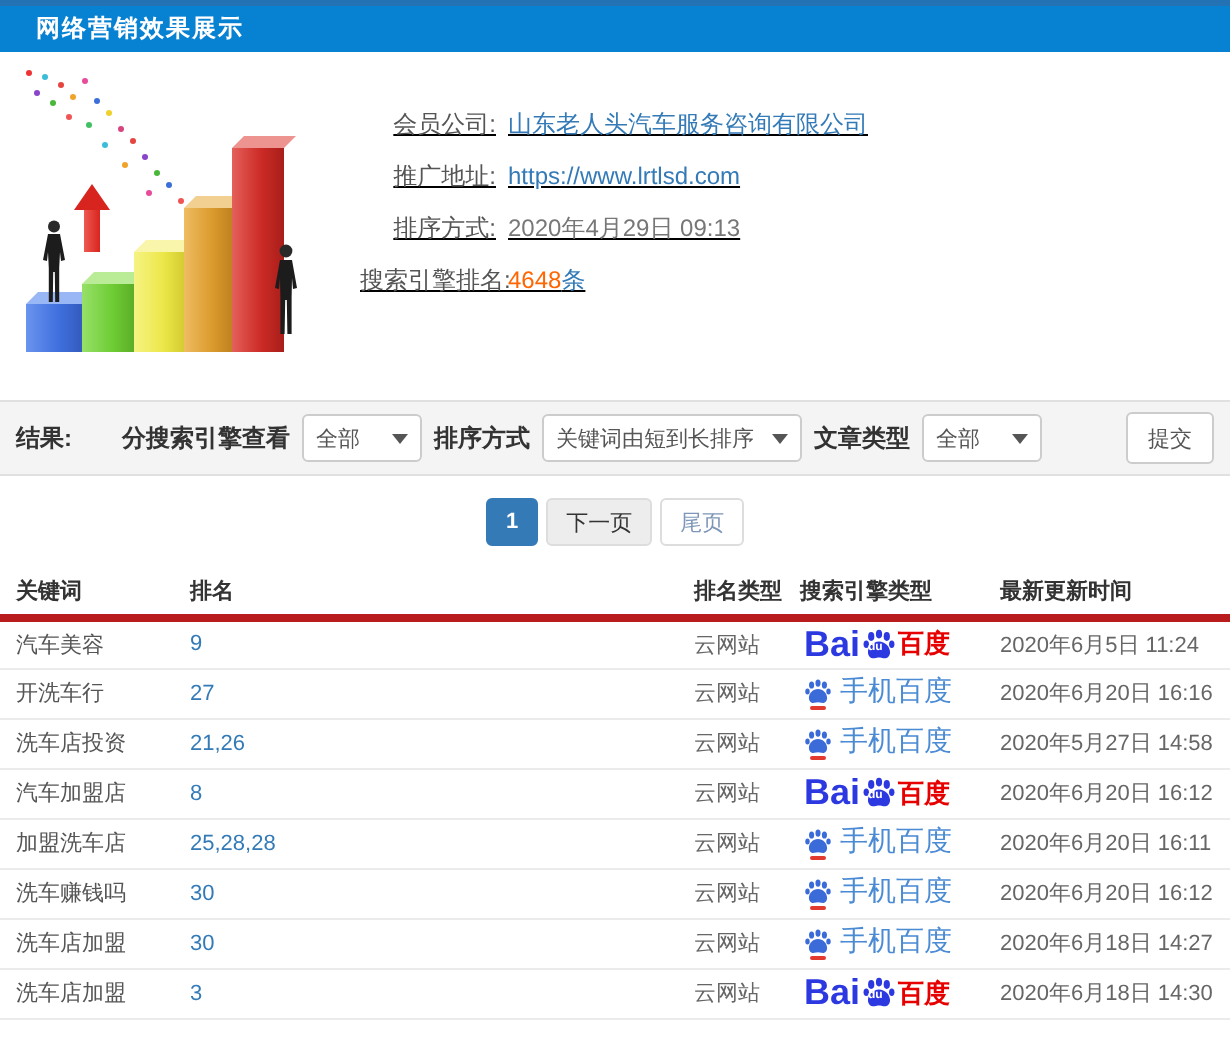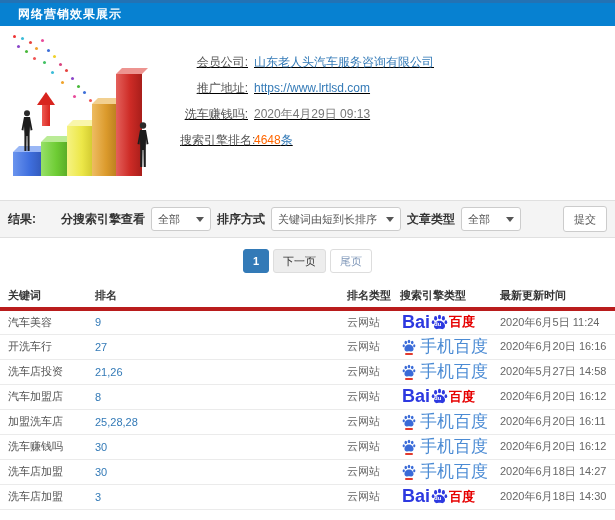--- a/index.html
+++ b/index.html
@@ -79,21 +79,21 @@
   .c-engine { padding-left:10px; }
   .logo-pc, .logo-mobile { display:none; align-items:center; }
   td.baidu-pc .logo-pc { display:inline-flex; }
   td.baidu-mobile .logo-mobile { display:inline-flex; }
   .logo-pc .bai { color:#2d39e0; font-weight:bold; font-size:18px; }
   .logo-pc .paw-wrap { position:relative; width:17px; height:17px; margin:0 1px; }
   .logo-pc .paw-wrap .du { position:absolute; left:3px; top:7px; color:#fff; font-size:6px; font-weight:bold; }
   .logo-pc .cn { color:#e60000; font-weight:bold; font-size:13px; }
   .logo-mobile .m-icon { position:relative; width:14px; height:15px; margin-right:4px; }
   .logo-mobile .m-icon .redline { position:absolute; left:3px; bottom:-1px; width:8px; height:2px; background:#e23a2e; border-radius:1px; }
-  .logo-mobile .m-text { color:#4b8bd4; font-size:17px; }
+  .logo-mobile .m-text { color:#4b8bd4; font-size:14px; }
 </style>
 </head>
 <body>
 
 <div class="topbar">
   <span>网络营销效果展示</span>
 </div>
 
 <div class="info-section">
   <div class="graphic">
@@ -119,21 +119,21 @@
   <div class="info-rows">
     <div class="info-row">
       <span class="lbl">会员公司:</span>
       <a href="#">山东老人头汽车服务咨询有限公司</a>
     </div>
     <div class="info-row">
       <span class="lbl">推广地址:</span>
       <a href="#">https://www.lrtlsd.com</a>
     </div>
     <div class="info-row">
-      <span class="lbl">洗车赚钱吗:</span>
+      <span class="lbl">排序方式:</span>
       <span class="plain">2020年4月29日 09:13</span>
     </div>
     <div class="info-row">
       <span class="lbl">搜索引擎排名:</span>
       <span class="count">4648</span>
       <span class="suffix">条</span>
     </div>
   </div>
 </div>
 

